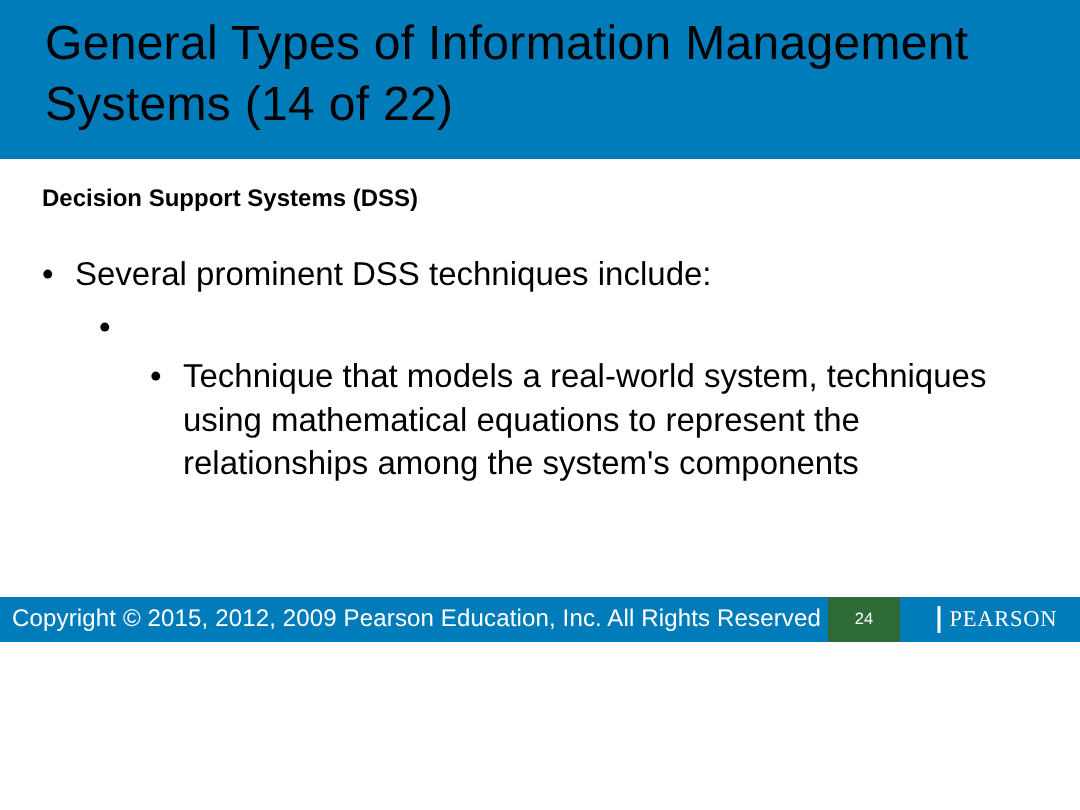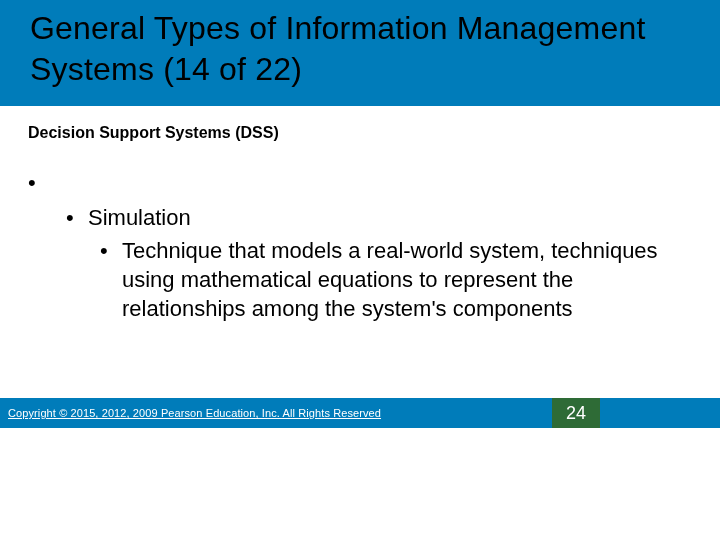--- a/index.html
+++ b/index.html
@@ -9,46 +9,52 @@
   .title-text { position: absolute; left: 30px; top: 8px; color: #000; font-size: 32px; line-height: 1.28; font-weight: 400; letter-spacing: 0.2px; }
   .subhead { position: absolute; left: 28px; top: 124px; color: #000; font-size: 16px; font-weight: bold; }
   .body { position: absolute; left: 28px; top: 168px; width: 664px; color: #000; font-size: 22px; line-height: 1.32; }
   .lvl1 { display: flex; margin-bottom: 6px; }
   .lvl1 .bullet { width: 22px; flex: none; }
   .lvl2 { display: flex; margin-left: 38px; margin-bottom: 4px; }
   .lvl2 .bullet { width: 22px; flex: none; }
   .lvl3 { display: flex; margin-left: 72px; }
   .lvl3 .bullet { width: 22px; flex: none; }
   .footer { position: absolute; left: 0; bottom: 0; width: 720px; height: 30px; background: #007cba; color: #fff; display: flex; align-items: center; }
-  .copyright { font-size: 11px; margin-left: 8px; letter-spacing: 0.1px; text-decoration: underline; }
-  .pagenum-box { position: absolute; right: 120px; bottom: 0; width: 48px; height: 30px; background: #2e6b36; color: #fff; display: flex; align-items: center; justify-content: center; font-size: 18px; }
+  .copyright { font-size: 16px; margin-left: 8px; letter-spacing: 0.1px; }
+  .pagenum-box { position: absolute; right: 120px; bottom: 0; width: 48px; height: 30px; background: #2e6b36; color: #fff; display: flex; align-items: center; justify-content: center; font-size: 11px; }
   .logo-box { position: absolute; right: 0; bottom: 0; width: 110px; height: 30px; display: flex; align-items: center; justify-content: center; }
   .logo-text { color: #fff; font-family: Georgia, 'Times New Roman', serif; font-size: 15px; letter-spacing: 0.5px; display: flex; align-items: center; }
   .logo-bar { display: inline-block; width: 2px; height: 18px; background: #fff; margin-right: 6px; }
 </style>
 </head>
 <body>
 
 <div class="slide">
   <div class="title-band"></div>
   <div class="title-text">General Types of Information Management Systems (14 of 22)</div>
 
   <div class="subhead">Decision Support Systems (DSS)</div>
 
   <div class="body">
     <div class="lvl1">
       <div class="bullet">•</div>
+      <div>Several prominent DSS techniques include:</div>
     </div>
     <div class="lvl2">
       <div class="bullet">•</div>
-      <div>Simulation</div>
     </div>
     <div class="lvl3">
       <div class="bullet">•</div>
       <div>Technique that models a real-world system, techniques using mathematical equations to represent the relationships among the system's components</div>
     </div>
   </div>
 
   <div class="footer">
     <div class="copyright">Copyright © 2015, 2012, 2009 Pearson Education, Inc. All Rights Reserved</div>
   </div>
   <div class="pagenum-box">24</div>
+  <div class="logo-box">
+    <div class="logo-text">
+      <span class="logo-bar"></span>
+      <span>PEARSON</span>
+    </div>
+  </div>
 </div>
 
 </body></html>

